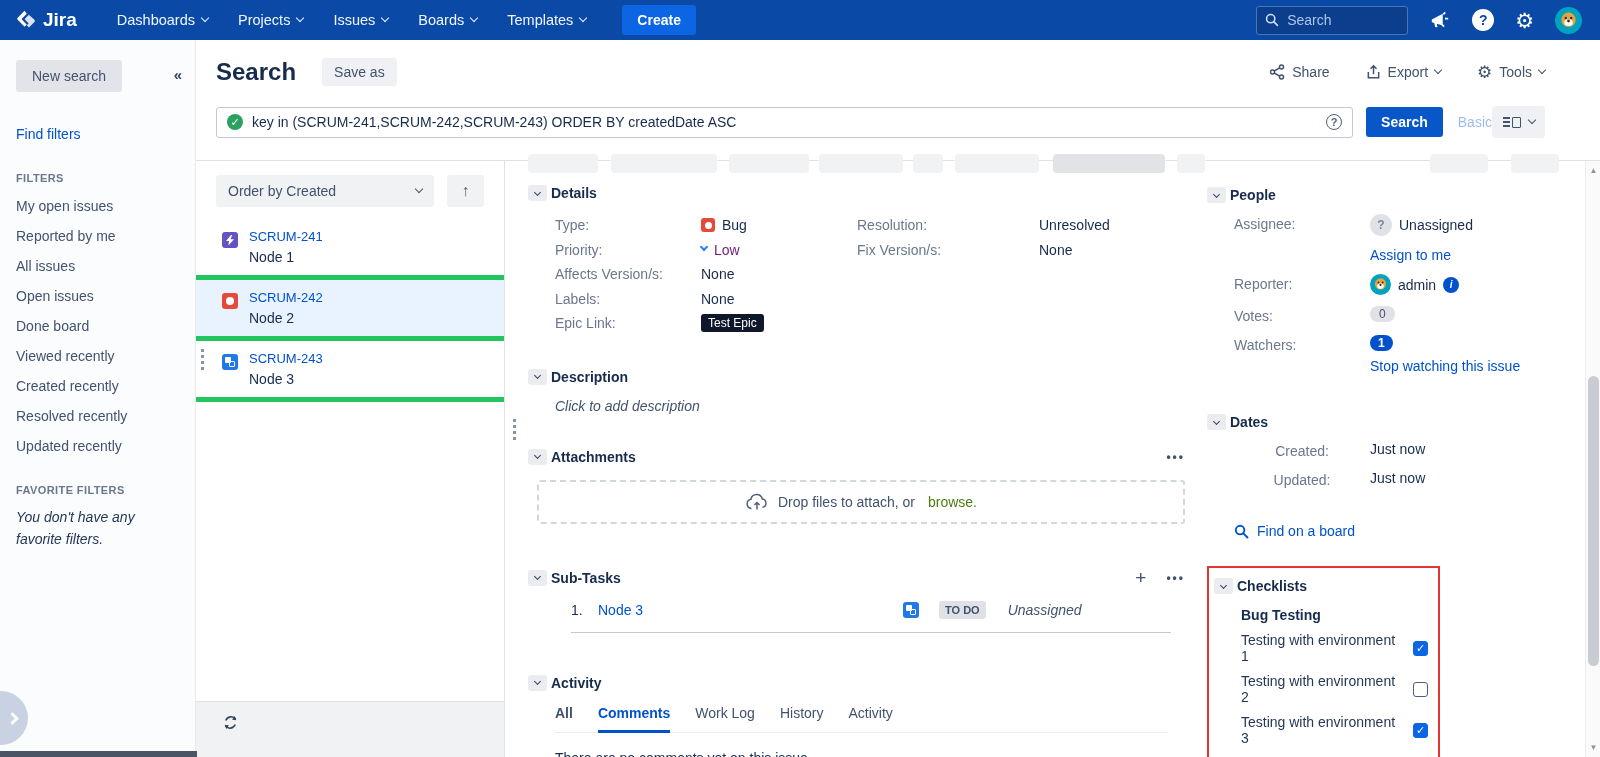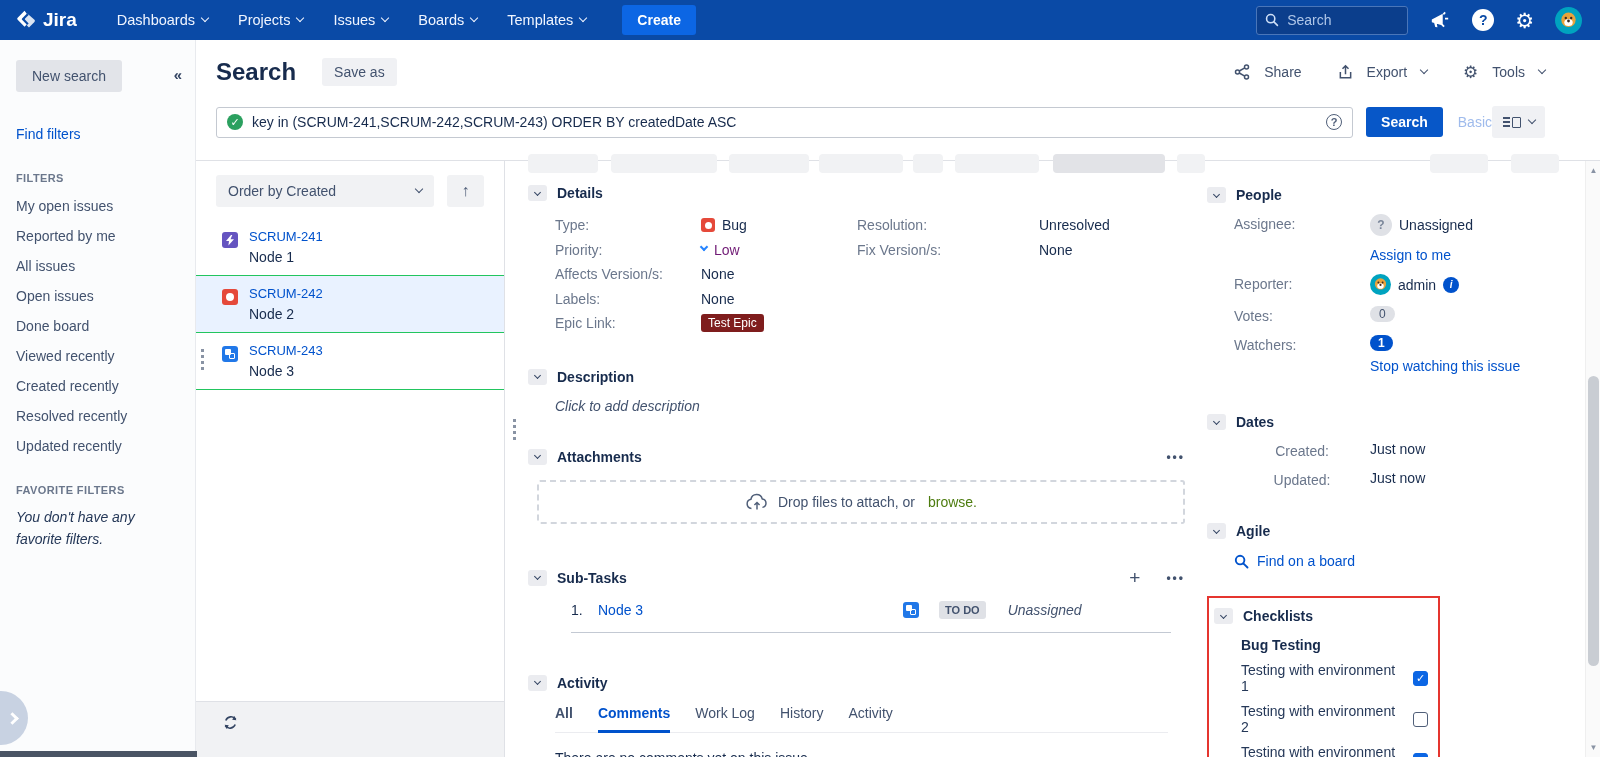--- a/index.html
+++ b/index.html
@@ -36,21 +36,21 @@
   .expand-handle .chev{transform:rotate(-45deg);width:9px;height:9px;border-width:0 3px 3px 0;color:#fff;margin:0;}
   .bottom-strip{position:absolute;left:0;bottom:0;width:197px;height:6px;background:#4A5464;z-index:5;}
 
   
   .main{flex:1;display:flex;flex-direction:column;min-width:0;}
   .search-header{height:120px;padding:18px 55px 0 20px;}
   .hdr-row1{display:flex;align-items:center;}
   .page-title{font-size:24px;font-weight:bold;color:#172B4D;}
   .save-as{margin-left:26px;background:#F0F1F4;border:none;border-radius:3px;color:#42526E;font-size:14px;padding:6px 12px;cursor:pointer;}
   .hdr-actions{margin-left:auto;display:flex;align-items:center;gap:36px;color:#42526E;}
-  .hdr-action{display:flex;align-items:center;gap:14px;cursor:pointer;}
+  .hdr-action{display:flex;align-items:center;gap:7px;cursor:pointer;}
   .hdr-row2{display:flex;align-items:center;margin-top:20px;}
   .jql-box{flex:1;height:31px;border:1px solid #C4C9D1;border-radius:3px;display:flex;align-items:center;padding:0 10px;gap:9px;background:#fff;}
   .ok-circle{width:16px;height:16px;border-radius:50%;background:#2BA05F;color:#fff;font-size:11px;font-weight:bold;display:flex;align-items:center;justify-content:center;flex:none;}
   .jql-box input{border:none;outline:none;flex:1;font-size:14px;color:#172B4D;font-family:inherit;}
   .q-circle{width:16px;height:16px;border-radius:50%;border:1.5px solid #505F79;color:#505F79;font-size:11px;font-weight:bold;display:flex;align-items:center;justify-content:center;flex:none;}
   .search-btn{margin-left:13px;background:#0757C8;color:#fff;font-weight:bold;font-size:14px;border:none;border-radius:3px;padding:7px 15px;cursor:pointer;}
   .basic-link{margin-left:15px;color:#9FBBEC;cursor:pointer;}
   .layout-btn{margin-left:auto;width:53px;height:32px;background:#F0F1F4;border:none;border-radius:3px;display:flex;align-items:center;justify-content:center;gap:8px;color:#42526E;cursor:pointer;}
   .layout-glyph{display:flex;align-items:center;gap:2px;}
   .layout-bars{display:flex;flex-direction:column;gap:2px;}
@@ -58,21 +58,21 @@
   .layout-pane{width:9px;height:11px;border:1.6px solid #42526E;border-radius:1px;}
 
   
   .content{flex:1;display:flex;border-top:1px solid #DFE1E6;position:relative;min-height:0;}
 
   
   .list-col{width:309px;border-right:1px solid #DFE1E6;display:flex;flex-direction:column;position:relative;}
   .order-row{display:flex;gap:13px;padding:14px 20px 12px 20px;}
   .order-select{flex:1;height:32px;background:#F1F2F4;border-radius:3px;display:flex;align-items:center;justify-content:space-between;padding:0 12px;color:#42526E;cursor:pointer;}
   .sort-btn{width:37px;height:32px;background:#F1F2F4;border:none;border-radius:3px;color:#505F79;font-size:16px;cursor:pointer;}
-  .issue-item{display:flex;gap:11px;padding:10px 10px 10px 26px;border-bottom:1px solid #22c55e;cursor:pointer;}
+  .issue-item{display:flex;gap:11px;padding:10px 10px 10px 26px;border-bottom:5px solid #22c55e;cursor:pointer;}
   .issue-item.selected{background:#E9F2FF;}
   .type-icon{width:16px;height:16px;border-radius:3px;flex:none;margin-top:3px;display:flex;align-items:center;justify-content:center;}
   .type-epic{background:#6554C0;}
   .type-bug{background:#E5493A;}
   .type-bug i{width:8px;height:8px;background:#fff;border-radius:50%;display:block;}
   .type-subtask{background:#2178E8;position:relative;}
   .type-subtask i{position:absolute;left:3px;top:3px;width:6px;height:6px;background:#fff;border-radius:1px;display:block;}
   .type-subtask b{position:absolute;right:3px;bottom:3px;width:6px;height:6px;border:1.4px solid #fff;border-radius:1px;display:block;}
   .issue-key{color:#0052CC;font-size:13px;display:block;}
   .issue-summary{color:#172B4D;font-size:14px;display:block;margin-top:5px;}
@@ -81,40 +81,40 @@
   .drag-dots i{width:3px;height:3px;background:#8993A4;display:block;}
   .dots-left{left:5px;top:188px;}
 
   
   .detail-col{flex:1;position:relative;display:flex;min-width:0;}
   .stub{position:absolute;top:-7px;height:19px;background:#F1F2F4;border-radius:4px;}
   .stub.dark{background:#E2E3E7;}
   .dots-mid{left:8px;top:258px;}
 
   .detail-main{width:680px;padding:24px 0 0 23px;}
-  .sec-head{display:flex;align-items:center;gap:10px;}
+  .sec-head{display:flex;align-items:center;gap:4px;}
   .sec-chev{width:19px;height:16px;background:#EBECF0;border-radius:3px;display:flex;align-items:center;justify-content:center;color:#344563;cursor:pointer;flex:none;}
   .sec-chev .chev{width:5px;height:5px;margin-top:-2px;}
   .sec-title{font-weight:bold;color:#172B4D;font-size:14px;}
   .sec-spacer{flex:1;}
   .icon-btn{color:#42526E;cursor:pointer;border:none;background:none;font-size:14px;}
   .dots3{letter-spacing:2px;font-weight:bold;font-size:12px;color:#42526E;}
 
   .details-body{display:flex;padding-left:27px;margin-top:12px;}
   .fcol-left{width:278px;}
   .fcol-right{flex:1;padding-left:24px;}
   .frow{display:flex;align-items:center;height:24.5px;}
   .flabel{width:146px;color:#6B778C;flex:none;}
   .flabel2{width:182px;color:#6B778C;flex:none;}
   .fvalue{color:#172B4D;display:flex;align-items:center;gap:7px;}
   .mini-type{width:14px;height:14px;border-radius:3px;background:#E5493A;display:flex;align-items:center;justify-content:center;}
   .mini-type i{width:7px;height:7px;background:#fff;border-radius:50%;display:block;}
   .prio-low{color:#2684FF;}
   .prio-low .chev{width:6px;height:6px;border-width:0 2px 2px 0;margin-top:-5px;}
-  .epic-badge{background:#7f1d1d;color:#fff;font-size:12px;border-radius:3px;padding:2px 7px;}
+  .epic-badge{background:#0f172a;color:#fff;font-size:12px;border-radius:3px;padding:2px 7px;}
 
   .desc-sec{margin-top:33px;}
   .desc-text{font-style:italic;color:#42526E;padding-left:27px;margin-top:13px;}
 
   .attach-sec{margin-top:35px;}
   .dropzone{margin:15px 0 0 9px;height:44px;border:2px dashed #D2D6DD;border-radius:3px;display:flex;align-items:center;justify-content:center;gap:9px;color:#42526E;width:648px;}
   .browse-link{color:#4d7c0f;cursor:pointer;margin-left:4px;}
 
   .subtask-sec{margin-top:43px;}
   .st-row{display:flex;align-items:center;margin-left:43px;padding:12px 0 13px 0;border-bottom:1px solid #C3C9D3;width:600px;}
@@ -573,26 +573,20 @@
                 <span class="pvalue">Just now</span>
                 </div>
               <div class="prow">
                   <span class="plabel">Updated:</span>
                 <span class="pvalue">Just now</span>
                 </div>
             </div>
           </div>
 
           <div class="agile-sec">
-            <div class="sec-head">
-              <span class="sec-chev">
-                  <span class="chev"></span>
-                </span>
-              <span class="sec-title">Agile</span>
-            </div>
             <div class="board-link">
               <span>
                 <svg width="15" height="15" viewBox="0 0 16 16">
                     <circle cx="6.5" cy="6.5" r="4.6" fill="none" stroke="#0052CC" stroke-width="2"></circle>
                     <line x1="10.2" y1="10.2" x2="14.4" y2="14.4" stroke="#0052CC" stroke-width="2" stroke-linecap="round"></line>
                   </svg>
               </span>
               <span>Find on a board</span>
             </div>
           </div>

